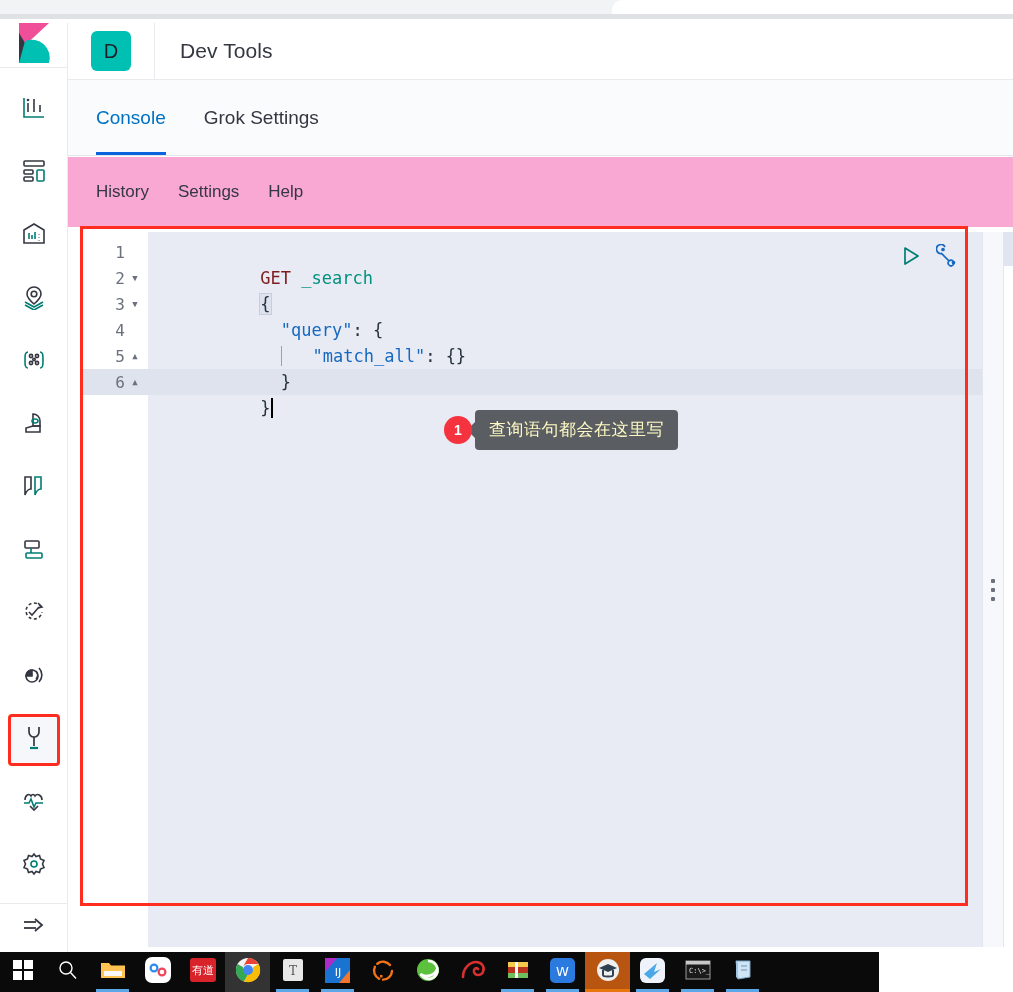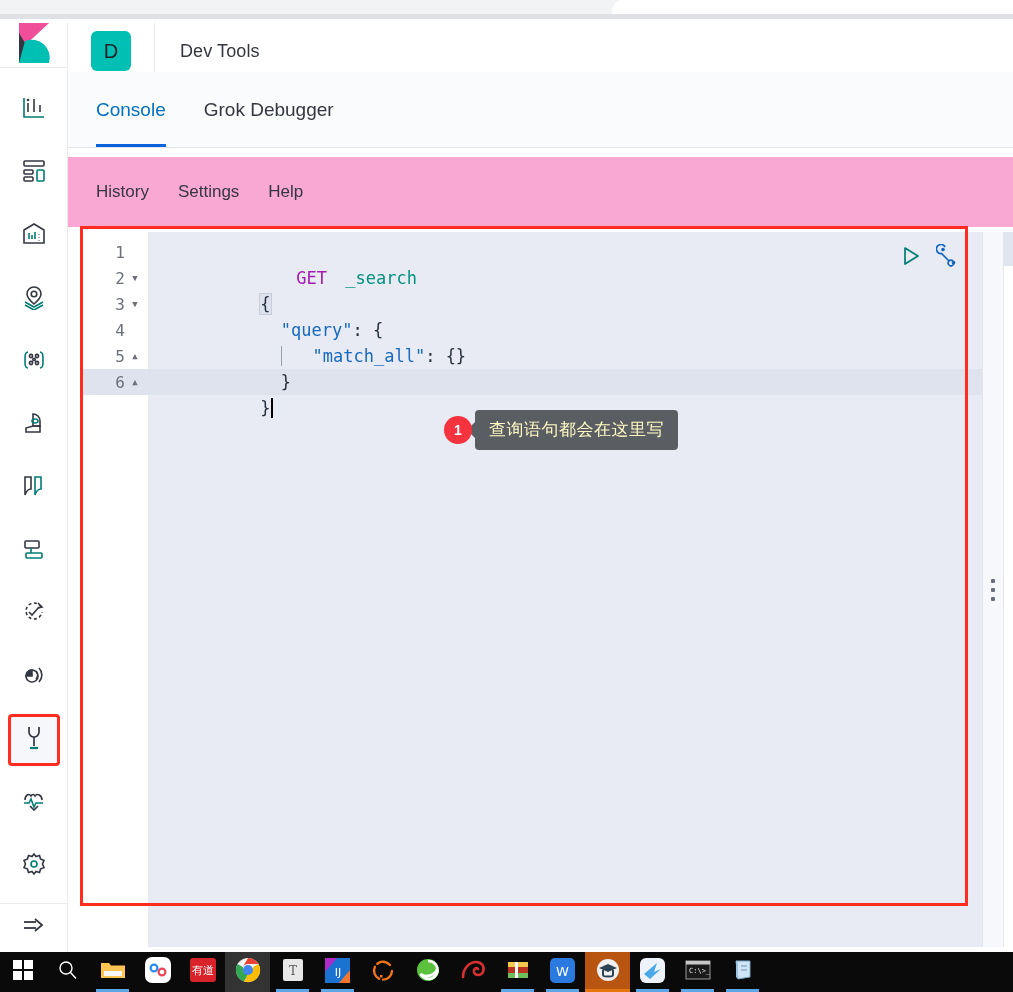--- a/index.html
+++ b/index.html
@@ -68,26 +68,26 @@
   .app-badge {
     width: 40px; height: 40px; margin-left: 23px;
     background: #00bfb3; border-radius: 6px;
     display: flex; align-items: center; justify-content: center;
     font-size: 20px; color: #1d2127; font-weight: 400;
   }
   .app-header-sep {
     width: 1px; height: 57px; margin-left: 23px; background: #e8eaee;
   }
   .app-title {
-    margin-left: 25px; font-size: 18px; color: #343741; letter-spacing: .1px;
+    margin-left: 25px; font-size: 21px; color: #343741; letter-spacing: .1px;
   }
 
   
   .tabbar {
-    position: absolute; top: 72px; left: 68px; width: 945px; height: 76px;
+    position: absolute; top: 80px; left: 68px; width: 945px; height: 76px;
     background: #fafbfd; border-bottom: 1px solid #e3e6ed;
     display: flex; align-items: flex-start; padding-left: 28px;
   }
   .tab {
     height: 75px; line-height: 75px; padding: 0 19px;
     font-size: 19px; color: #343741; cursor: pointer;
     position: relative;
   }
   .tab:first-child { padding-left: 0; }
   .tab.active { color: #0071c2; }
@@ -129,22 +129,22 @@
   }
   .code-area {
     flex: 1; position: relative; padding-top: 7px; background: #e8ebf3;
   }
   .code-row {
     height: 26px; line-height: 26px; padding-left: 10px;
     font-family: "DejaVu Sans Mono", monospace; font-size: 17px;
     color: #2d2d2d; white-space: pre;
   }
   .code-row.active { background: #dfe3ed; }
-  .tok-method { color: #a21caf; margin-left: 36px; }
-  .tok-url { color: #02917f; margin-left: 8px; }
+  .tok-method { color: #7f1d1d; }
+  .tok-url { color: #02917f; }
   .tok-key { color: #1668c1; }
   .tok-punc { color: #27323f; }
   .indent-guide {
     display: inline-block; width: 1px; height: 20px; background: #9aa2b0;
     vertical-align: -4px; margin-right: 0;
   }
   .caret {
     display: inline-block; width: 2px; height: 20px; background: #000;
     vertical-align: -4px;
   }
@@ -200,21 +200,21 @@
   }
   .callout-bubble::before {
     content: ""; position: absolute; left: -8px; top: 50%;
     transform: translateY(-50%);
     border-top: 9px solid transparent; border-bottom: 9px solid transparent;
     border-right: 9px solid #5a5e63;
   }
 
   
   .taskbar {
-    position: absolute; bottom: 0; left: 0; width: 1013px; height: 40px;
+    position: absolute; bottom: 0; left: 0; width: 879px; height: 40px;
     background: #0a0a0a; display: flex; align-items: flex-start;
   }
   .tb-item {
     width: 45px; height: 40px; position: relative;
     display: flex; align-items: center; justify-content: center; cursor: pointer;
   }
   .tb-item.running::after {
     content: ""; position: absolute; bottom: 0; left: 6px; right: 6px;
     height: 3px; background: #5ba7e8;
   }
@@ -389,21 +389,21 @@
   </div>
 
   <div class="app-header">
     <div class="app-badge">D</div>
     <div class="app-header-sep"></div>
     <div class="app-title">Dev Tools</div>
   </div>
 
   <div class="tabbar">
     <div class="tab active">Console</div>
-    <div class="tab">Grok Debugger</div>
+    <div class="tab">Grok Settings</div>
   </div>
 
   <div class="submenu">
     <div class="submenu-item">History</div>
     <div class="submenu-item">Settings</div>
     <div class="submenu-item">Help</div>
   </div>
 
   <div class="console-body">
 

